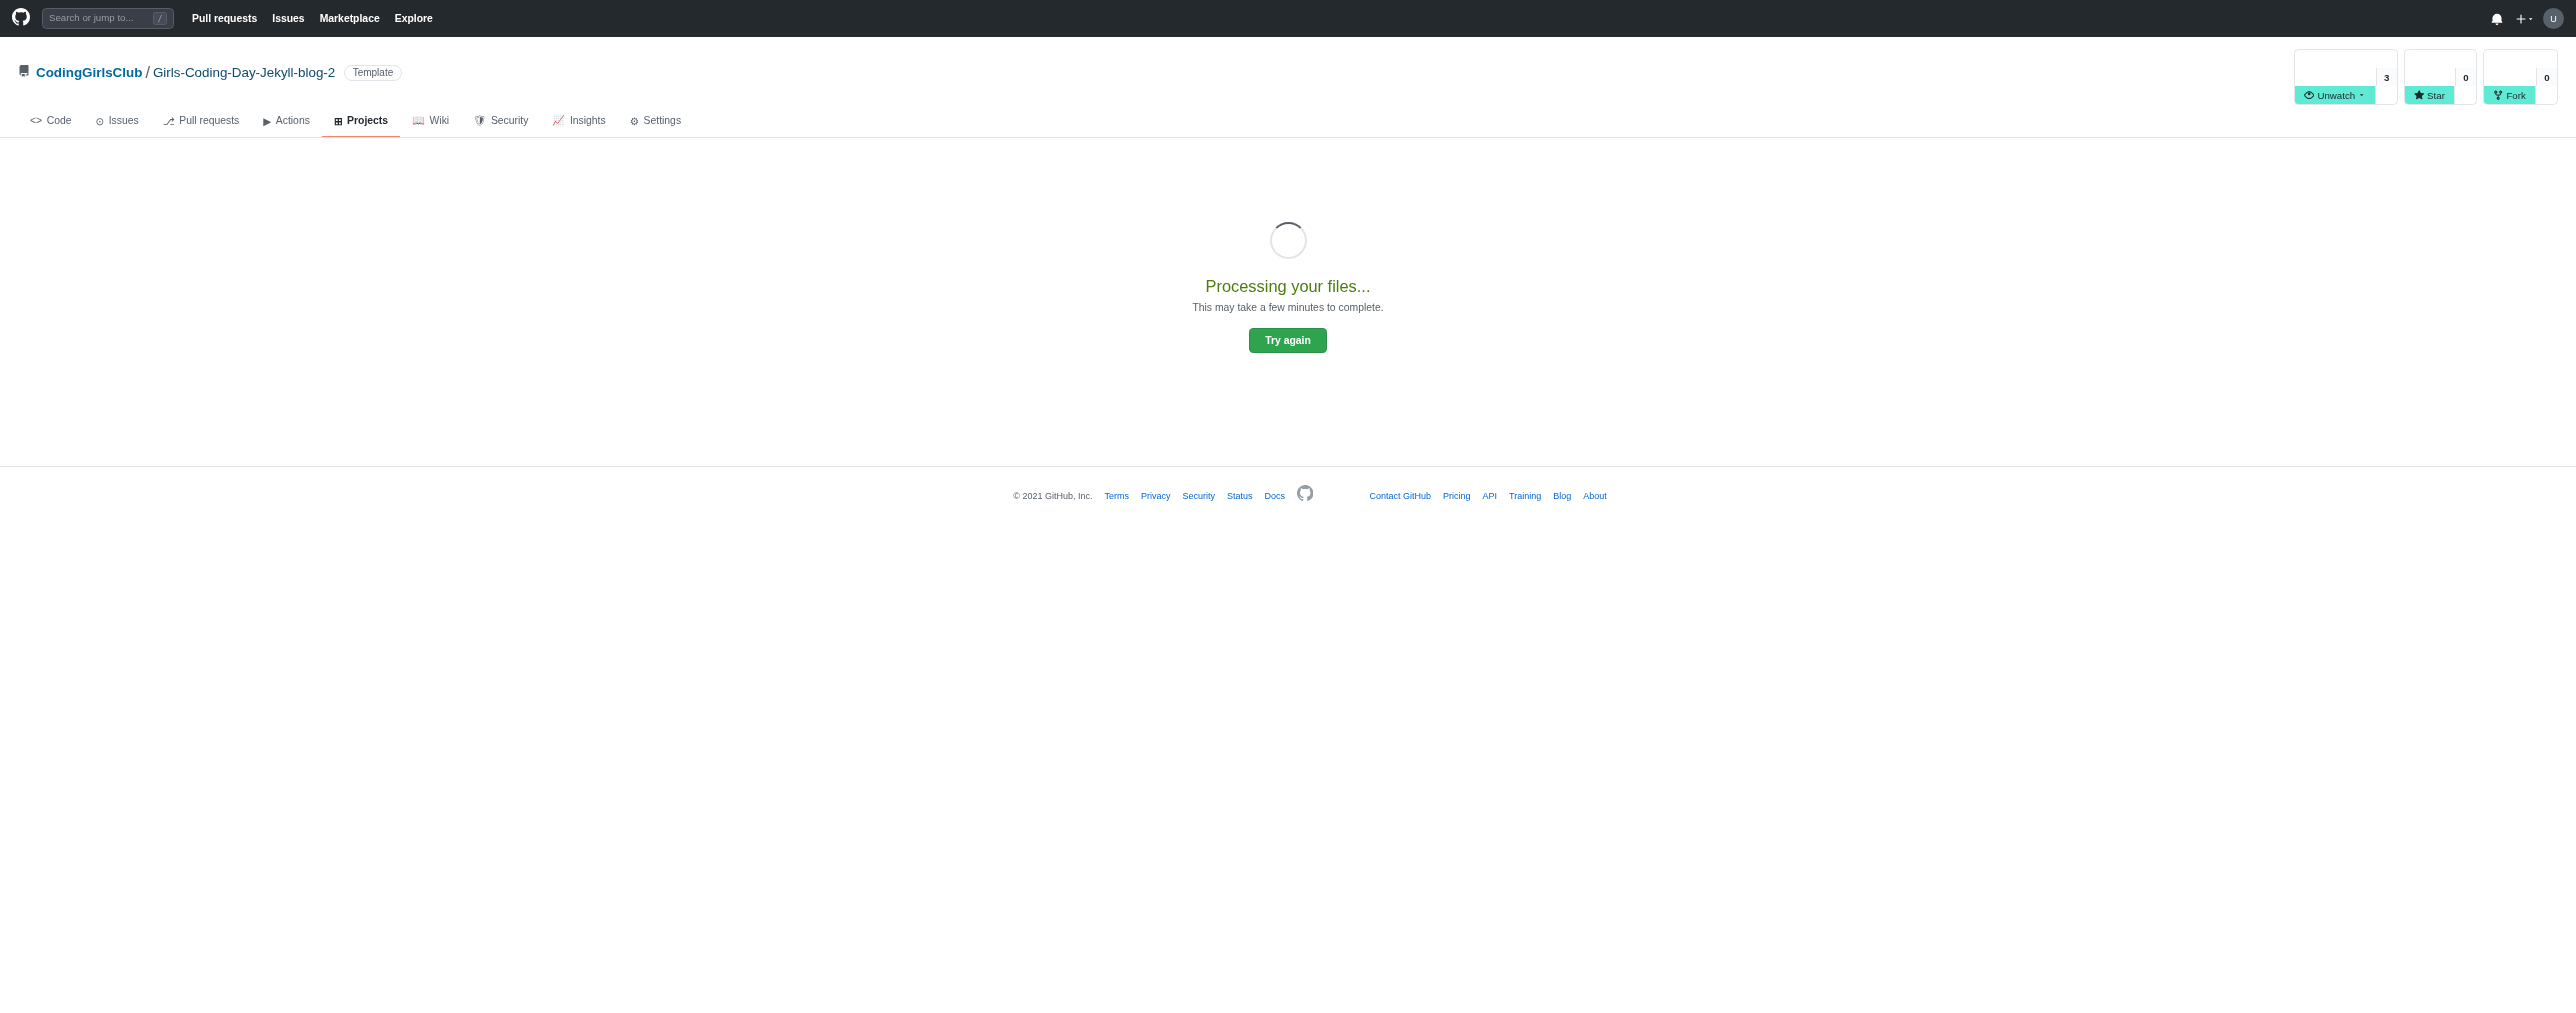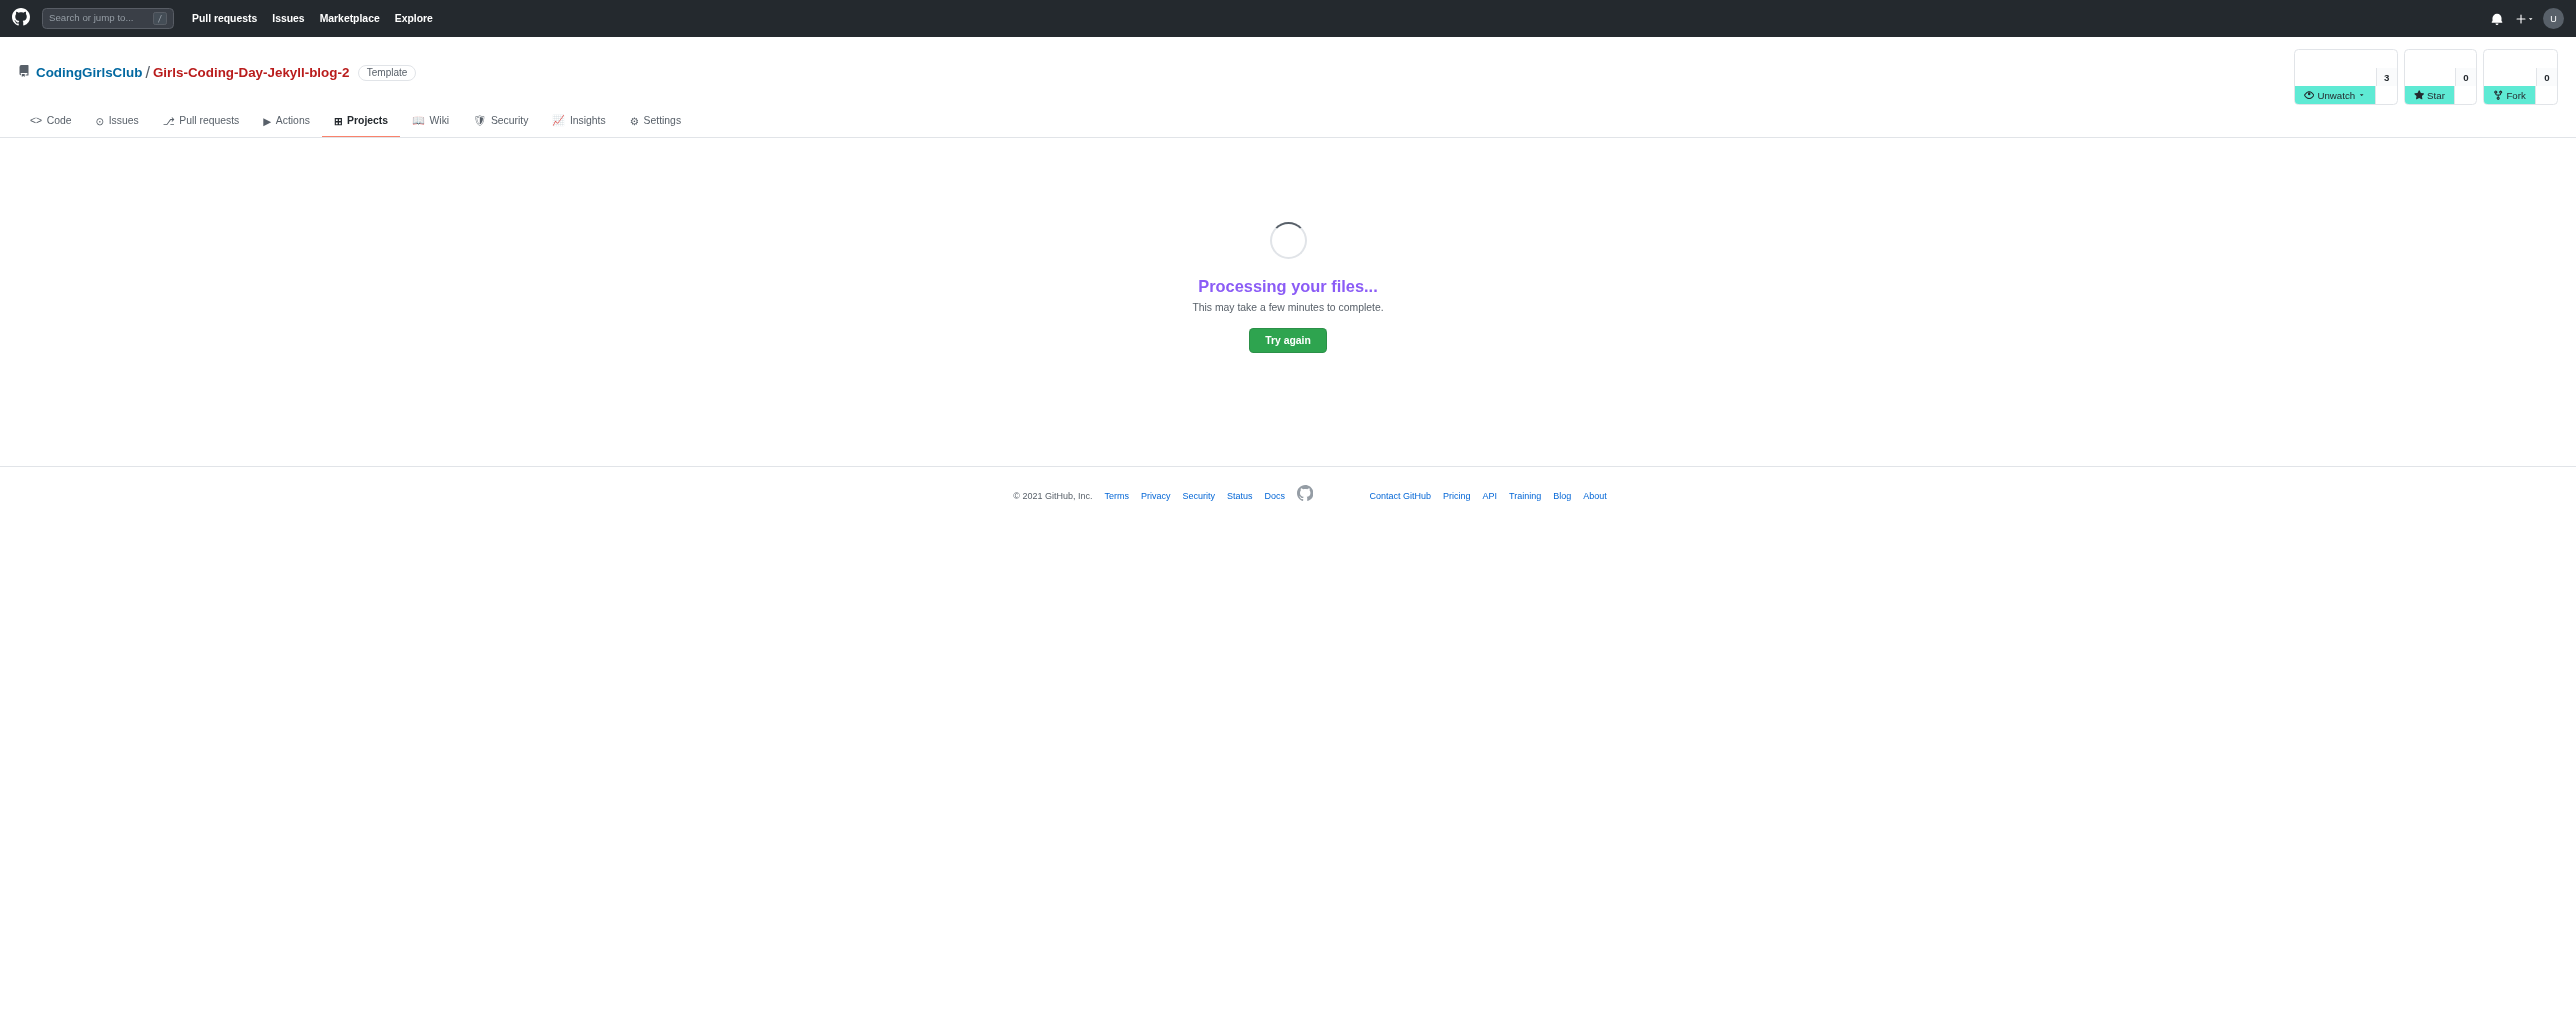--- a/index.html
+++ b/index.html
@@ -78,21 +78,21 @@
     .repo-breadcrumb {
       display: flex;
       align-items: center;
       gap: 3px;
       font-size: 15px;
       margin-bottom: 9px;
     }
     .repo-icon { color: #586069; font-size: 12px; margin-right: 3px; }
     .repo-owner { color: #0369a1; text-decoration: none; font-weight: 600; font-size: 13.4px; cursor: pointer; }
     .repo-sep { color: #586069; font-weight: 300; font-size: 16.4px; }
-    .repo-name { color: #b91c1c; text-decoration: none; font-weight: 700; font-size: 13.4px; cursor: pointer; }
+    .repo-name { color: #0c4a6e; text-decoration: none; font-weight: 400; font-size: 13.4px; cursor: pointer; }
     .repo-badge {
       margin-left: 6px;
       border: 0.7px solid #e1e4e8;
       border-radius: 15px;
       padding: 1.5px 7.4px;
       font-size: 10px;
       color: #586069;
       font-weight: 500;
     }
     .repo-actions { display: flex; align-items: center; gap: 6px; margin-left: auto; }
@@ -168,22 +168,22 @@
       border: 2.2px solid #e1e4e8;
       border-top-color: #586069;
       border-radius: 50%;
       animation: spin 1s linear infinite;
     }
     @keyframes spin {
       to { transform: rotate(360deg); }
     }
     .processing-title {
       font-size: 16.4px;
-      font-weight: 700;
-      color: #8b5cf6;
+      font-weight: 400;
+      color: #4d7c0f;
       margin-bottom: 6px;
       text-align: center;
     }
     .processing-subtitle {
       font-size: 10.4px;
       color: #586069;
       margin-bottom: 15px;
       text-align: center;
     }
     .try-again-btn {

